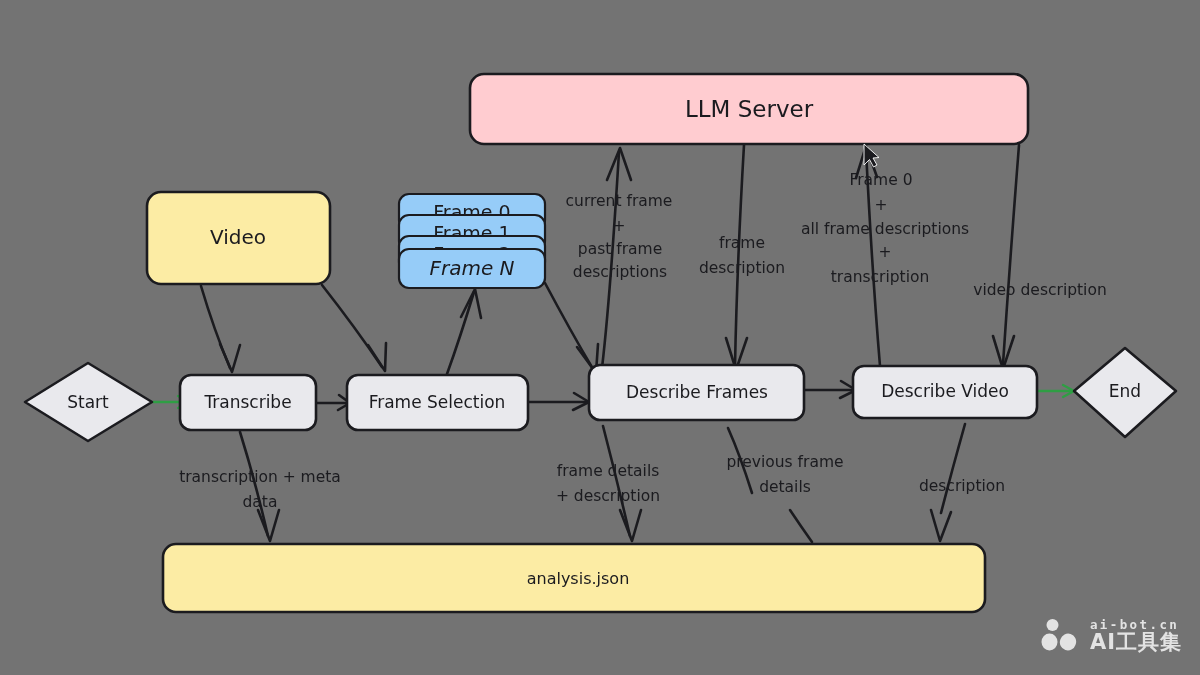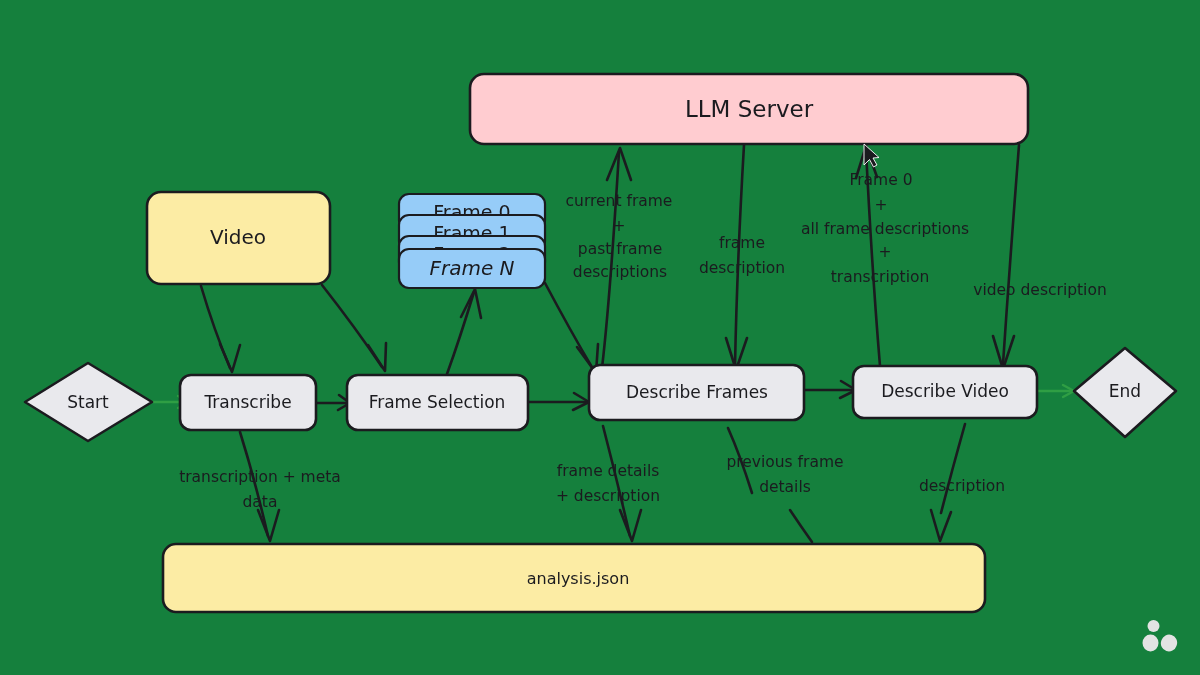--- a/index.html
+++ b/index.html
@@ -10,21 +10,21 @@
   body {
     width: 1200px;
     height: 675px;
     overflow: hidden;
     font-family: "DejaVu Sans", sans-serif;
   }
   #stage {
     position: relative;
     width: 1200px;
     height: 675px;
-    background: #15803d;
+    background: #737373;
   }
   svg#diagram {
     position: absolute;
     left: 0;
     top: 0;
     width: 1200px;
     height: 675px;
     display: block;
   }
   .node-shape {
@@ -319,15 +319,19 @@
     </g>
 
   </svg>
 
   <div id="watermark">
     <svg class="wm-logo" viewBox="0 0 40 34">
       <circle cx="11.5" cy="7" r="6" fill="#e3e3e3"></circle>
       <ellipse cx="8.5" cy="24" rx="8" ry="8.5" fill="#e3e3e3"></ellipse>
       <rect x="19" y="15.5" width="16" height="17" rx="8" ry="8" fill="#e3e3e3" transform="rotate(18 27 24)"></rect>
     </svg>
+    <div class="wm-text">
+      <span class="wm-top">ai-bot.cn</span>
+      <span class="wm-bottom">AI工具集</span>
+    </div>
   </div>
 
 </div>
 
 </body></html>

